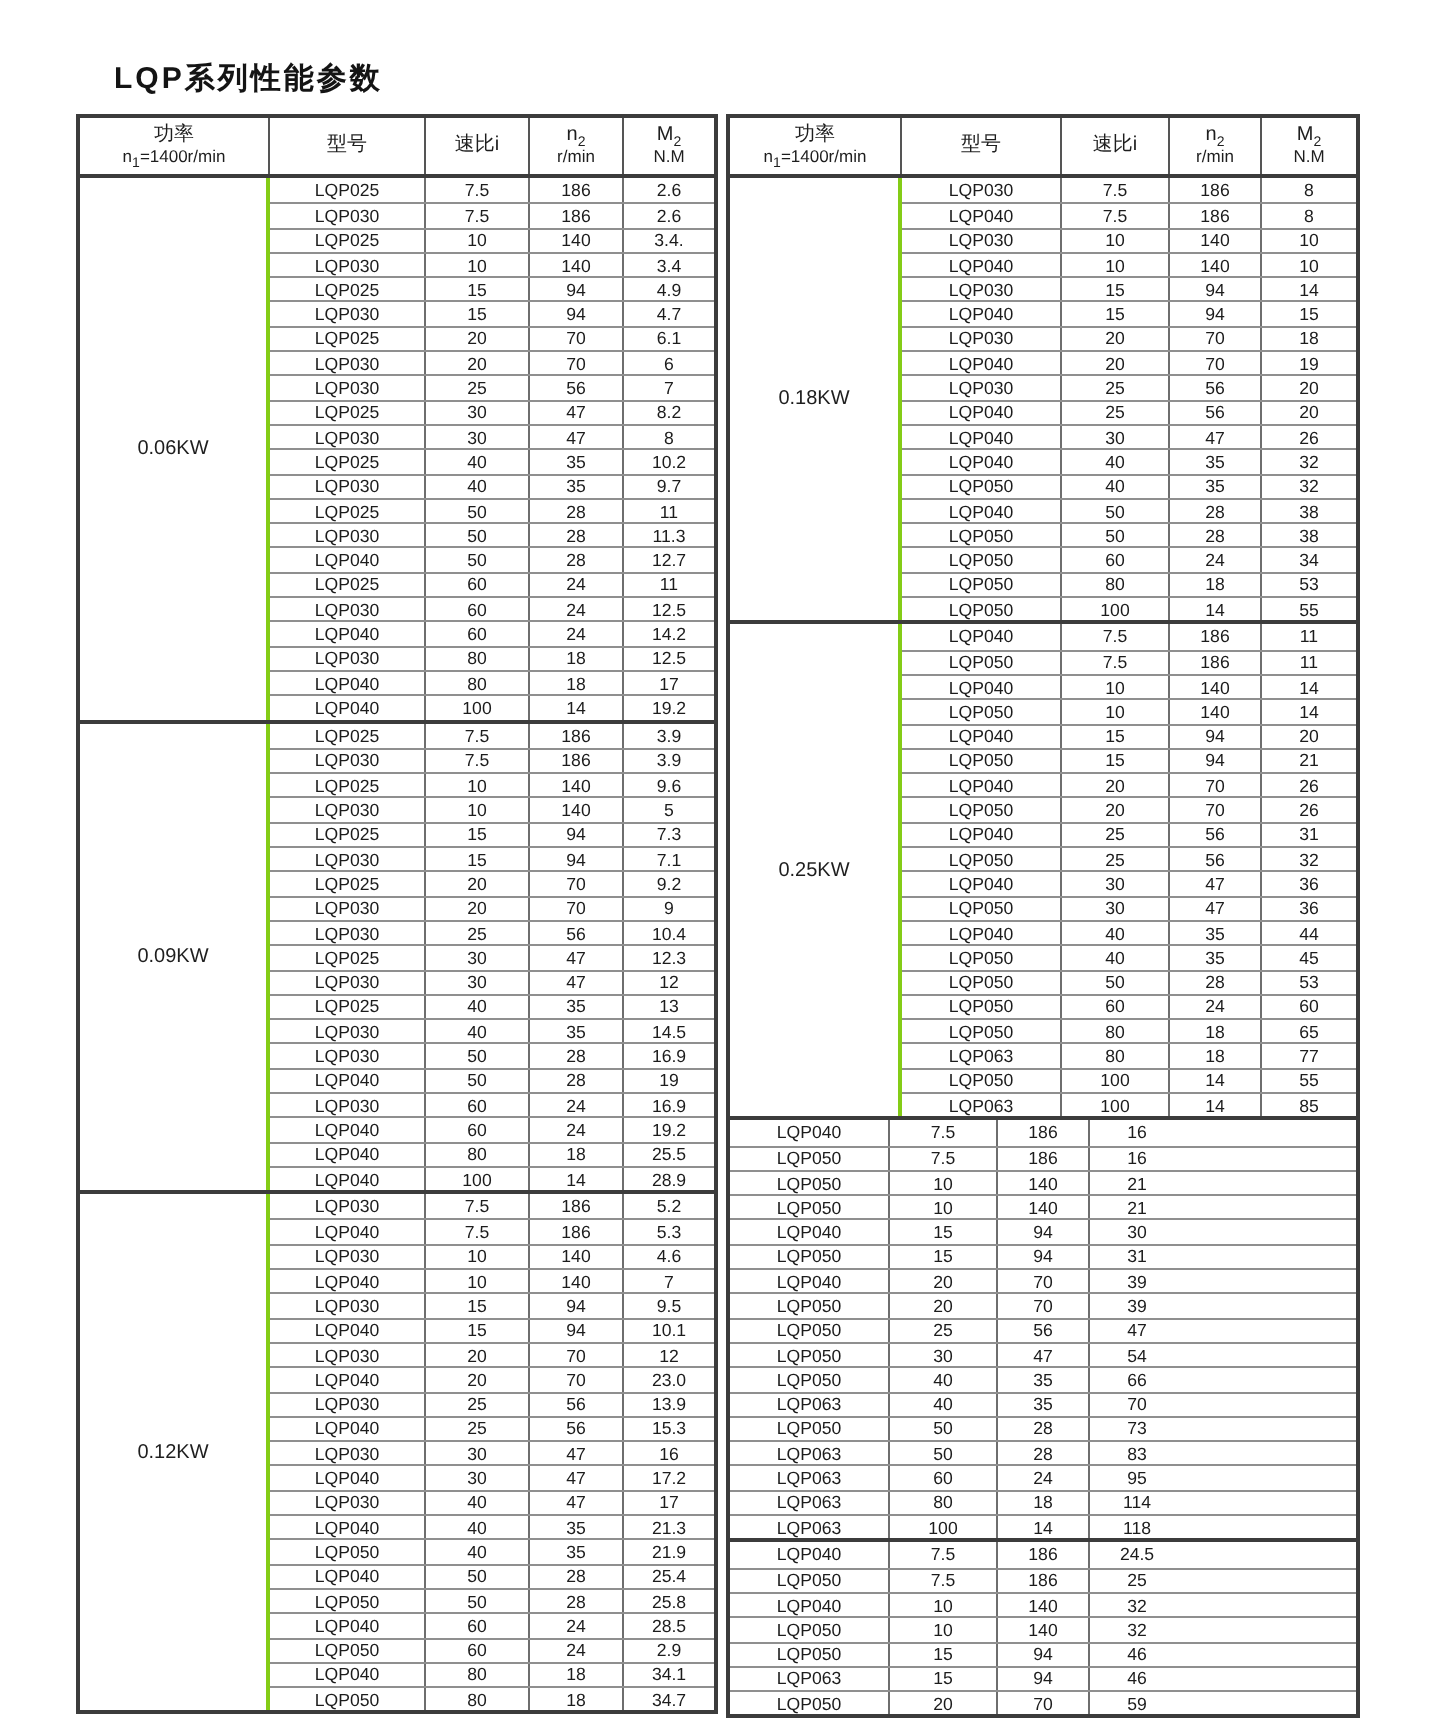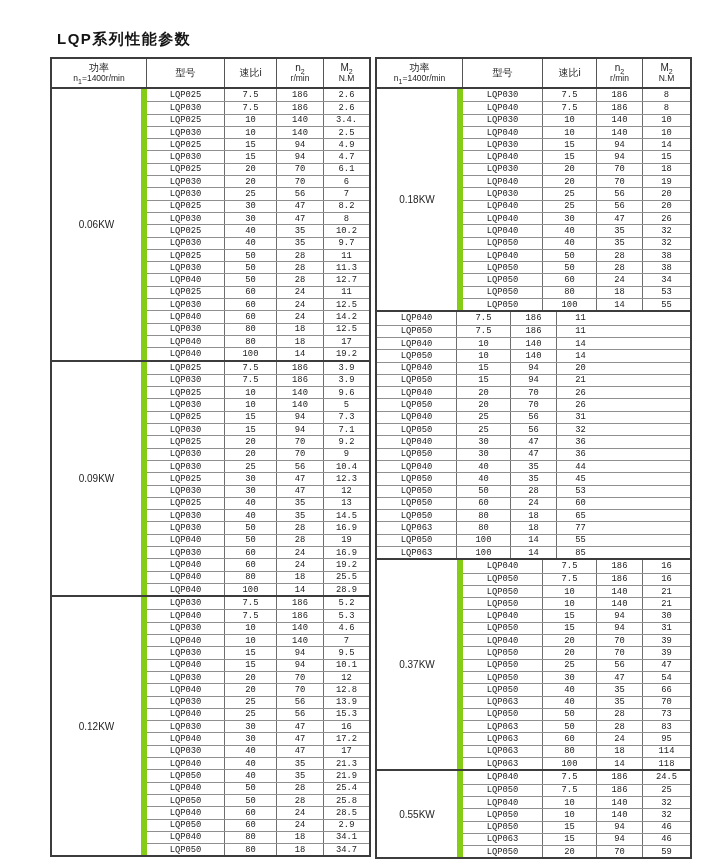--- a/index.html
+++ b/index.html
@@ -3,21 +3,21 @@
 <meta charset="utf-8">
 <style>
   * { margin:0; padding:0; box-sizing:border-box; }
   html,body { width:715px; height:866px; background:#ffffff; overflow:hidden;
     font-family:"Liberation Sans","DejaVu Sans",sans-serif; color:#222; }
   .page { position:relative; width:715px; height:622px; background:#fff; }
 
   .title { position:absolute; left:57px; top:30px; font-size:15px; font-weight:bold;
     color:#141414; letter-spacing:1.5px; }
 
-  .tables-wrap { position:absolute; left:38px; top:57px; display:flex; gap:4px; align-items:flex-start;margin-left:12px; }
+  .tables-wrap { position:absolute; left:38px; top:57px; display:flex; gap:4px; align-items:flex-start; }
 
   .spec-table { border:2px solid #3c3c3c; background:#fff; }
   .t-left  { width:321px; }
   .t-right { width:317px; }
 
   
   .t-left  .c1{width:95px;} .t-left  .c2{width:78px;} .t-left  .c3{width:52px;}
   .t-left  .c4{width:47px;} .t-left  .c5{width:45px;}
   .t-right .c1{width:86px;} .t-right .c2{width:80px;} .t-right .c3{width:54px;}
   .t-right .c4{width:46px;} .t-right .c5{width:47px;}
@@ -25,22 +25,22 @@
   .thead { display:flex; height:30px; border-bottom:2px solid #3c3c3c; }
   .th { display:flex; flex-direction:column; justify-content:center; align-items:center;
     border-right:1px solid #555; font-size:10px; color:#1e1e1e; line-height:1.15; }
   .th:last-child { border-right:none; }
   .th .sub-line { font-size:8.5px; }
   .th sub { font-size:7px; line-height:0; }
 
   .group { display:flex; }
   .group + .group { border-top:2px solid #3c3c3c; }
   .pcell { display:flex; align-items:center; justify-content:center;
-    border-right:6px solid #84cc16; font-size:10px; color:#1e1e1e; }
-  .grows { flex:1; display:flex; flex-direction:column;font-family:Liberation Mono, monospace; }
+    border-right:2px solid #84cc16; font-size:10px; color:#1e1e1e; }
+  .grows { flex:1; display:flex; flex-direction:column; }
   .row { display:flex; height:12.3px; }
   .row + .row { border-top:1px solid #8f8f8f; }
   .cell { display:flex; align-items:center; justify-content:center;
     border-right:1px solid #6e6e6e; font-size:8.8px; color:#1c1c1c; overflow:hidden; }
   .cell:last-child { border-right:none; }
 </style>
 </head>
 <body>
 
 <div class="page">
@@ -85,21 +85,21 @@
               <div class="row">
                 <div class="cell c2">LQP025</div>
                 <div class="cell c3">10</div>
                 <div class="cell c4">140</div>
                 <div class="cell c5">3.4.</div>
               </div>
               <div class="row">
                 <div class="cell c2">LQP030</div>
                 <div class="cell c3">10</div>
                 <div class="cell c4">140</div>
-                <div class="cell c5">2.5</div>
+                <div class="cell c5">3.4</div>
               </div>
               <div class="row">
                 <div class="cell c2">LQP025</div>
                 <div class="cell c3">15</div>
                 <div class="cell c4">94</div>
                 <div class="cell c5">4.9</div>
               </div>
               <div class="row">
                 <div class="cell c2">LQP030</div>
                 <div class="cell c3">15</div>
@@ -365,21 +365,21 @@
               <div class="row">
                 <div class="cell c2">LQP030</div>
                 <div class="cell c3">20</div>
                 <div class="cell c4">70</div>
                 <div class="cell c5">12</div>
               </div>
               <div class="row">
                 <div class="cell c2">LQP040</div>
                 <div class="cell c3">20</div>
                 <div class="cell c4">70</div>
-                <div class="cell c5">12.8</div>
+                <div class="cell c5">23.0</div>
               </div>
               <div class="row">
                 <div class="cell c2">LQP030</div>
                 <div class="cell c3">25</div>
                 <div class="cell c4">56</div>
                 <div class="cell c5">13.9</div>
               </div>
               <div class="row">
                 <div class="cell c2">LQP040</div>
                 <div class="cell c3">25</div>
@@ -582,20 +582,21 @@
               </div>
               <div class="row">
                 <div class="cell c2">LQP050</div>
                 <div class="cell c3">100</div>
                 <div class="cell c4">14</div>
                 <div class="cell c5">55</div>
               </div>
             </div>
           </div>
           <div class="group">
+            <div class="pcell c1">0.25KW</div>
             <div class="grows">
               <div class="row">
                 <div class="cell c2">LQP040</div>
                 <div class="cell c3">7.5</div>
                 <div class="cell c4">186</div>
                 <div class="cell c5">11</div>
               </div>
               <div class="row">
                 <div class="cell c2">LQP050</div>
                 <div class="cell c3">7.5</div>
@@ -706,21 +707,20 @@
               </div>
               <div class="row">
                 <div class="cell c2">LQP063</div>
                 <div class="cell c3">100</div>
                 <div class="cell c4">14</div>
                 <div class="cell c5">85</div>
               </div>
             </div>
           </div>
           <div class="group">
-            <div class="pcell c1">0.37KW</div>
             <div class="grows">
               <div class="row">
                 <div class="cell c2">LQP040</div>
                 <div class="cell c3">7.5</div>
                 <div class="cell c4">186</div>
                 <div class="cell c5">16</div>
               </div>
               <div class="row">
                 <div class="cell c2">LQP050</div>
                 <div class="cell c3">7.5</div>
@@ -813,21 +813,20 @@
               </div>
               <div class="row">
                 <div class="cell c2">LQP063</div>
                 <div class="cell c3">100</div>
                 <div class="cell c4">14</div>
                 <div class="cell c5">118</div>
               </div>
             </div>
           </div>
           <div class="group">
-            <div class="pcell c1">0.55KW</div>
             <div class="grows">
               <div class="row">
                 <div class="cell c2">LQP040</div>
                 <div class="cell c3">7.5</div>
                 <div class="cell c4">186</div>
                 <div class="cell c5">24.5</div>
               </div>
               <div class="row">
                 <div class="cell c2">LQP050</div>
                 <div class="cell c3">7.5</div>

